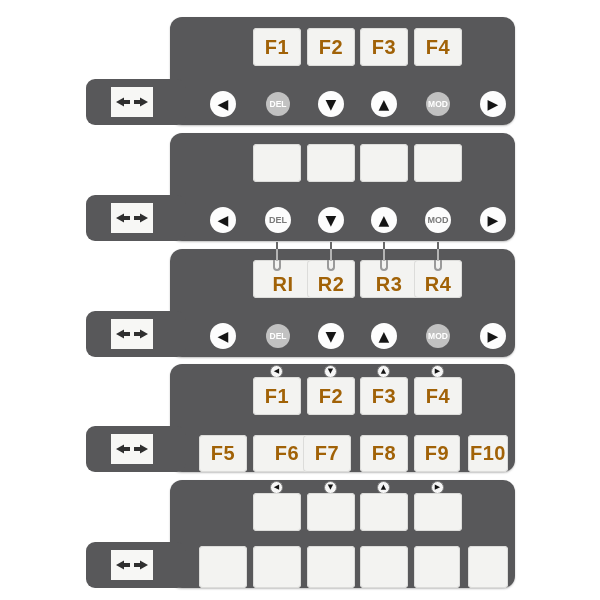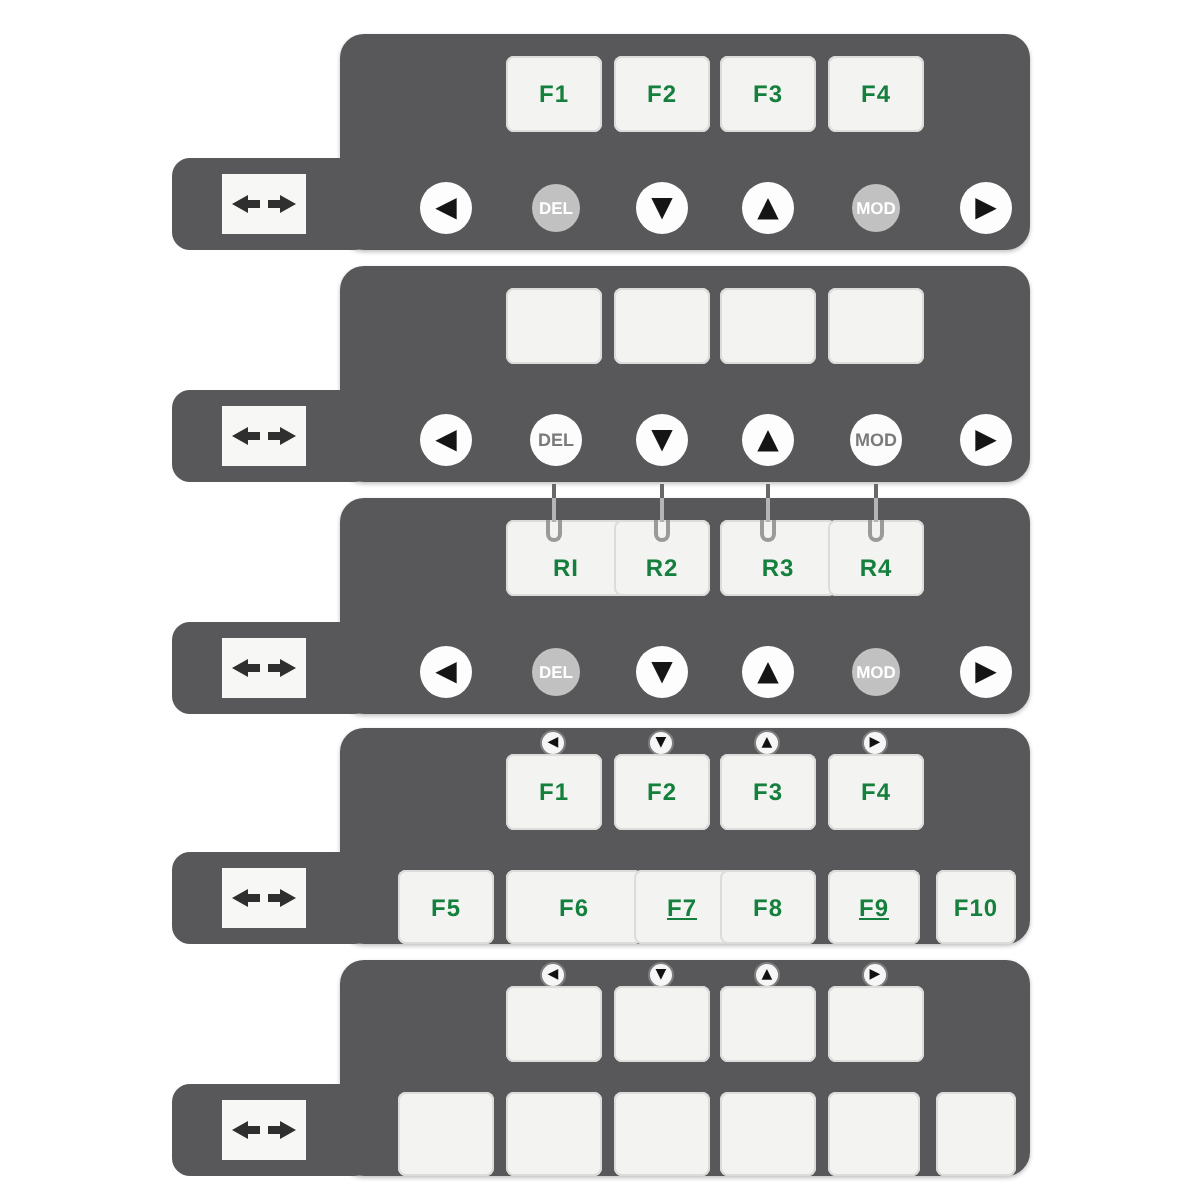--- a/index.html
+++ b/index.html
@@ -2,22 +2,22 @@
 <html><head>
 <meta charset="utf-8">
 <style>
   html,body{margin:0;padding:0;background:#ffffff;}
   .stage{position:relative;width:600px;height:600px;background:#ffffff;overflow:hidden;
          font-family:"Liberation Sans",sans-serif;}
   .pbody{position:absolute;background:#58585a;border-radius:12px;box-shadow:0 1px 2px rgba(0,0,0,.25);}
   .ptab{position:absolute;background:#58585a;border-radius:9px;}
   .tabbox{position:absolute;background:#f7f7f5;display:flex;align-items:center;justify-content:center;}
   .key{position:absolute;background:#f3f3f1;border-radius:4px;box-shadow:inset 0 0 0 1px #dcdcda;
-       display:flex;align-items:center;justify-content:center;font-weight:700;font-size:12px;
-       letter-spacing:.5px;color:#15803d;}
+       display:flex;align-items:center;justify-content:center;font-weight:700;font-size:20px;
+       letter-spacing:.5px;color:#a16207;}
   .key.pinned{box-sizing:border-box;padding-top:10px;}
   .nav{position:absolute;border-radius:50%;display:flex;align-items:center;justify-content:center;}
   .nav.white{width:26px;height:26px;background:#fdfdfd;}
   .nav.dark{width:24px;height:24px;background:#c1c1c1;color:#ffffff;font-size:8.5px;font-weight:700;}
   .nav.light{width:26px;height:26px;background:#fcfcfc;color:#7a7a7a;font-size:9px;font-weight:700;}
   .g{font-family:"DejaVu Sans",sans-serif;font-size:14px;color:#151515;line-height:1;}
   .hint{position:absolute;width:13px;height:13px;border-radius:50%;background:#f6f6f6;
         border:1px solid #7f7f7f;box-sizing:border-box;display:flex;align-items:center;justify-content:center;}
   .hint .g{font-size:7px;color:#111111;}
   .pin-a{position:absolute;width:2px;background:#686868;}
@@ -201,27 +201,27 @@
     <div class="key" style="left:414px;top:377px;width:48px;height:38px;">
         <span>F4</span>
       </div>
 
     <div class="key" style="left:199px;top:435px;width:48px;height:37px;">
         <span>F5</span>
       </div>
     <div class="key" style="left:253px;top:435px;width:68px;height:37px;">
         <span>F6</span>
       </div>
-    <div class="key" style="left:317px;top:435px;width:48px;height:37px;text-decoration:underline;">
+    <div class="key" style="left:303px;top:435px;width:48px;height:37px;">
         <span>F7</span>
       </div>
     <div class="key" style="left:360px;top:435px;width:48px;height:37px;">
         <span>F8</span>
       </div>
-    <div class="key" style="left:414px;top:435px;width:46px;height:37px;text-decoration:underline;">
+    <div class="key" style="left:414px;top:435px;width:46px;height:37px;">
         <span>F9</span>
       </div>
     <div class="key" style="left:468px;top:435px;width:40px;height:37px;">
         <span>F10</span>
       </div>
   </div>
 
   <div>
     <div class="pbody" style="left:170px;top:480px;width:345px;height:108px;"></div>
     <div class="ptab" style="left:86px;top:542px;width:100px;height:46px;"></div>

